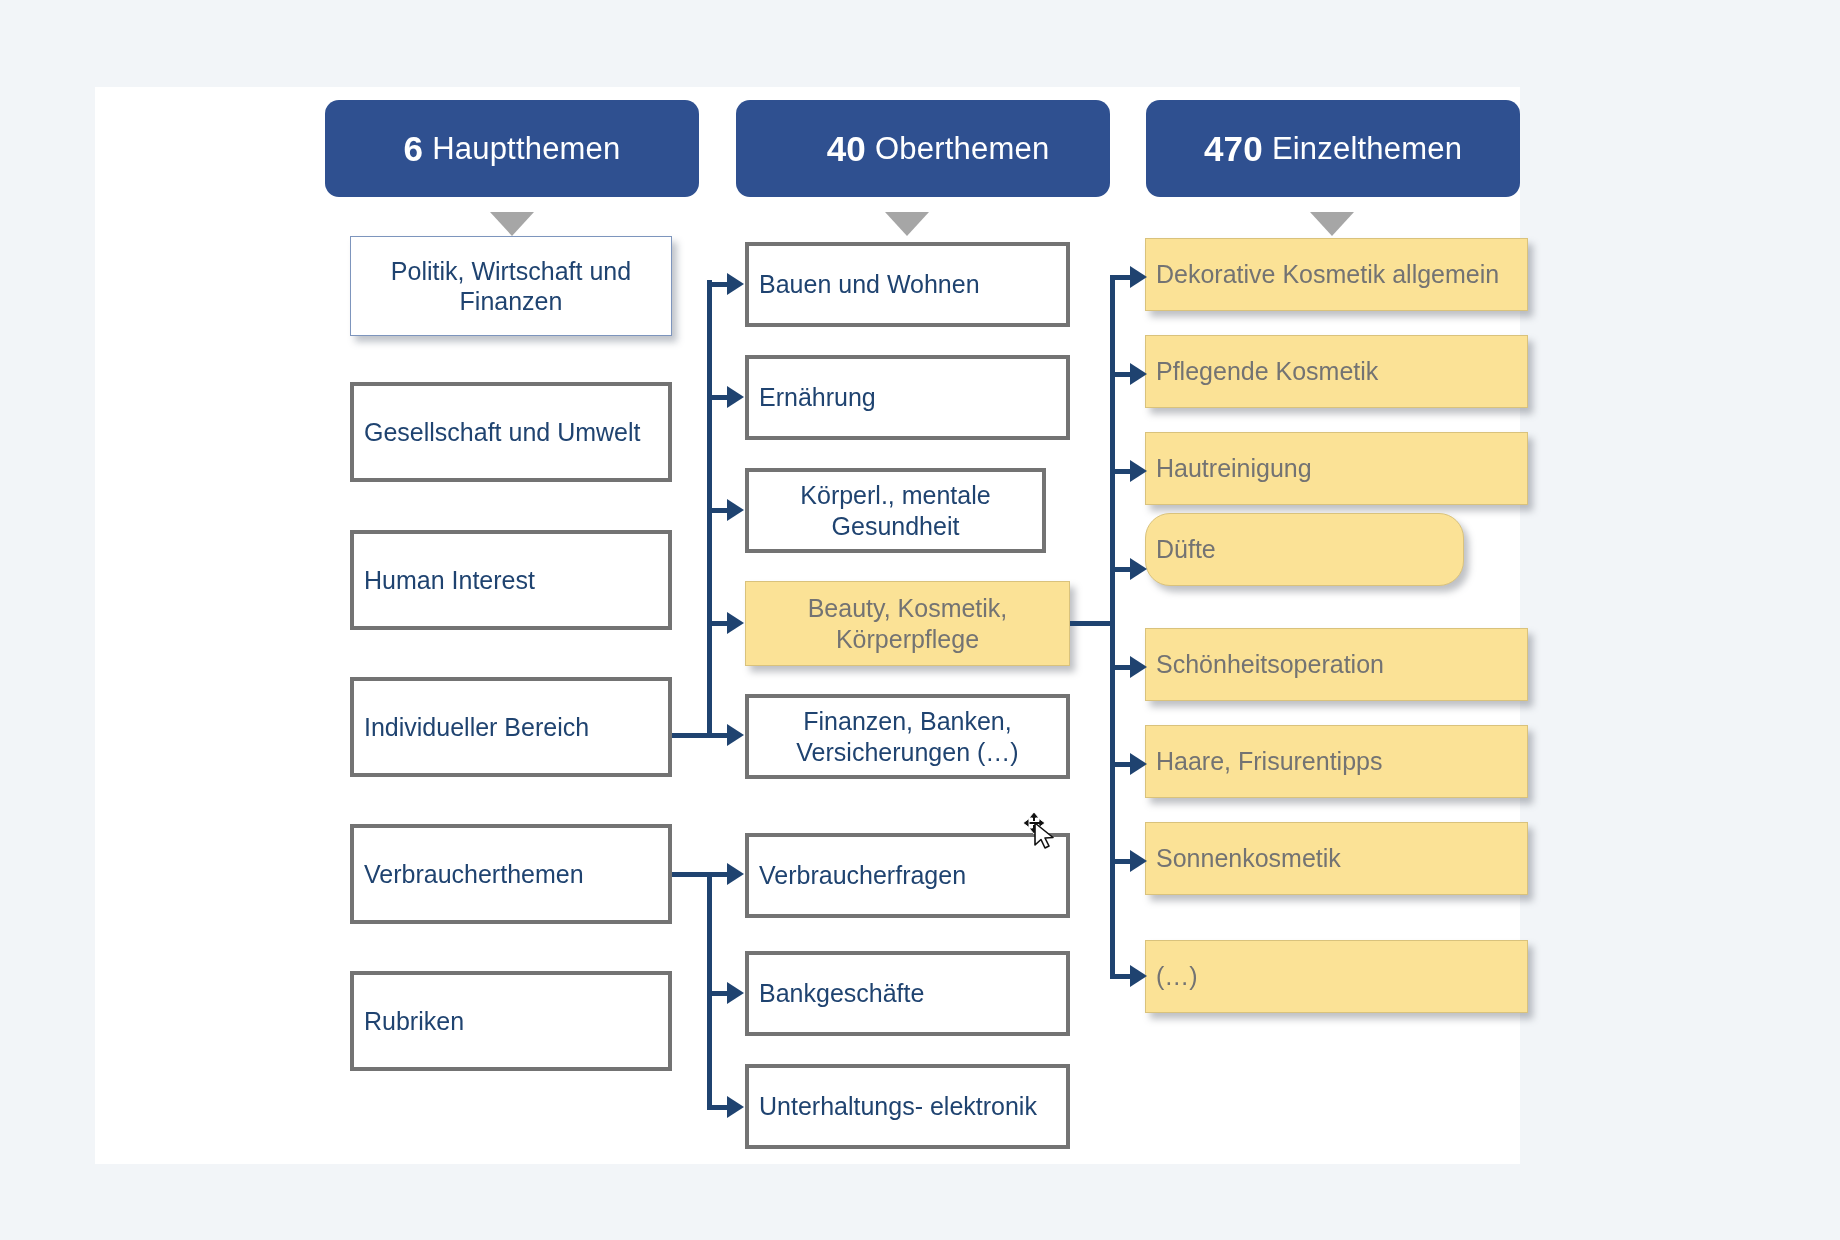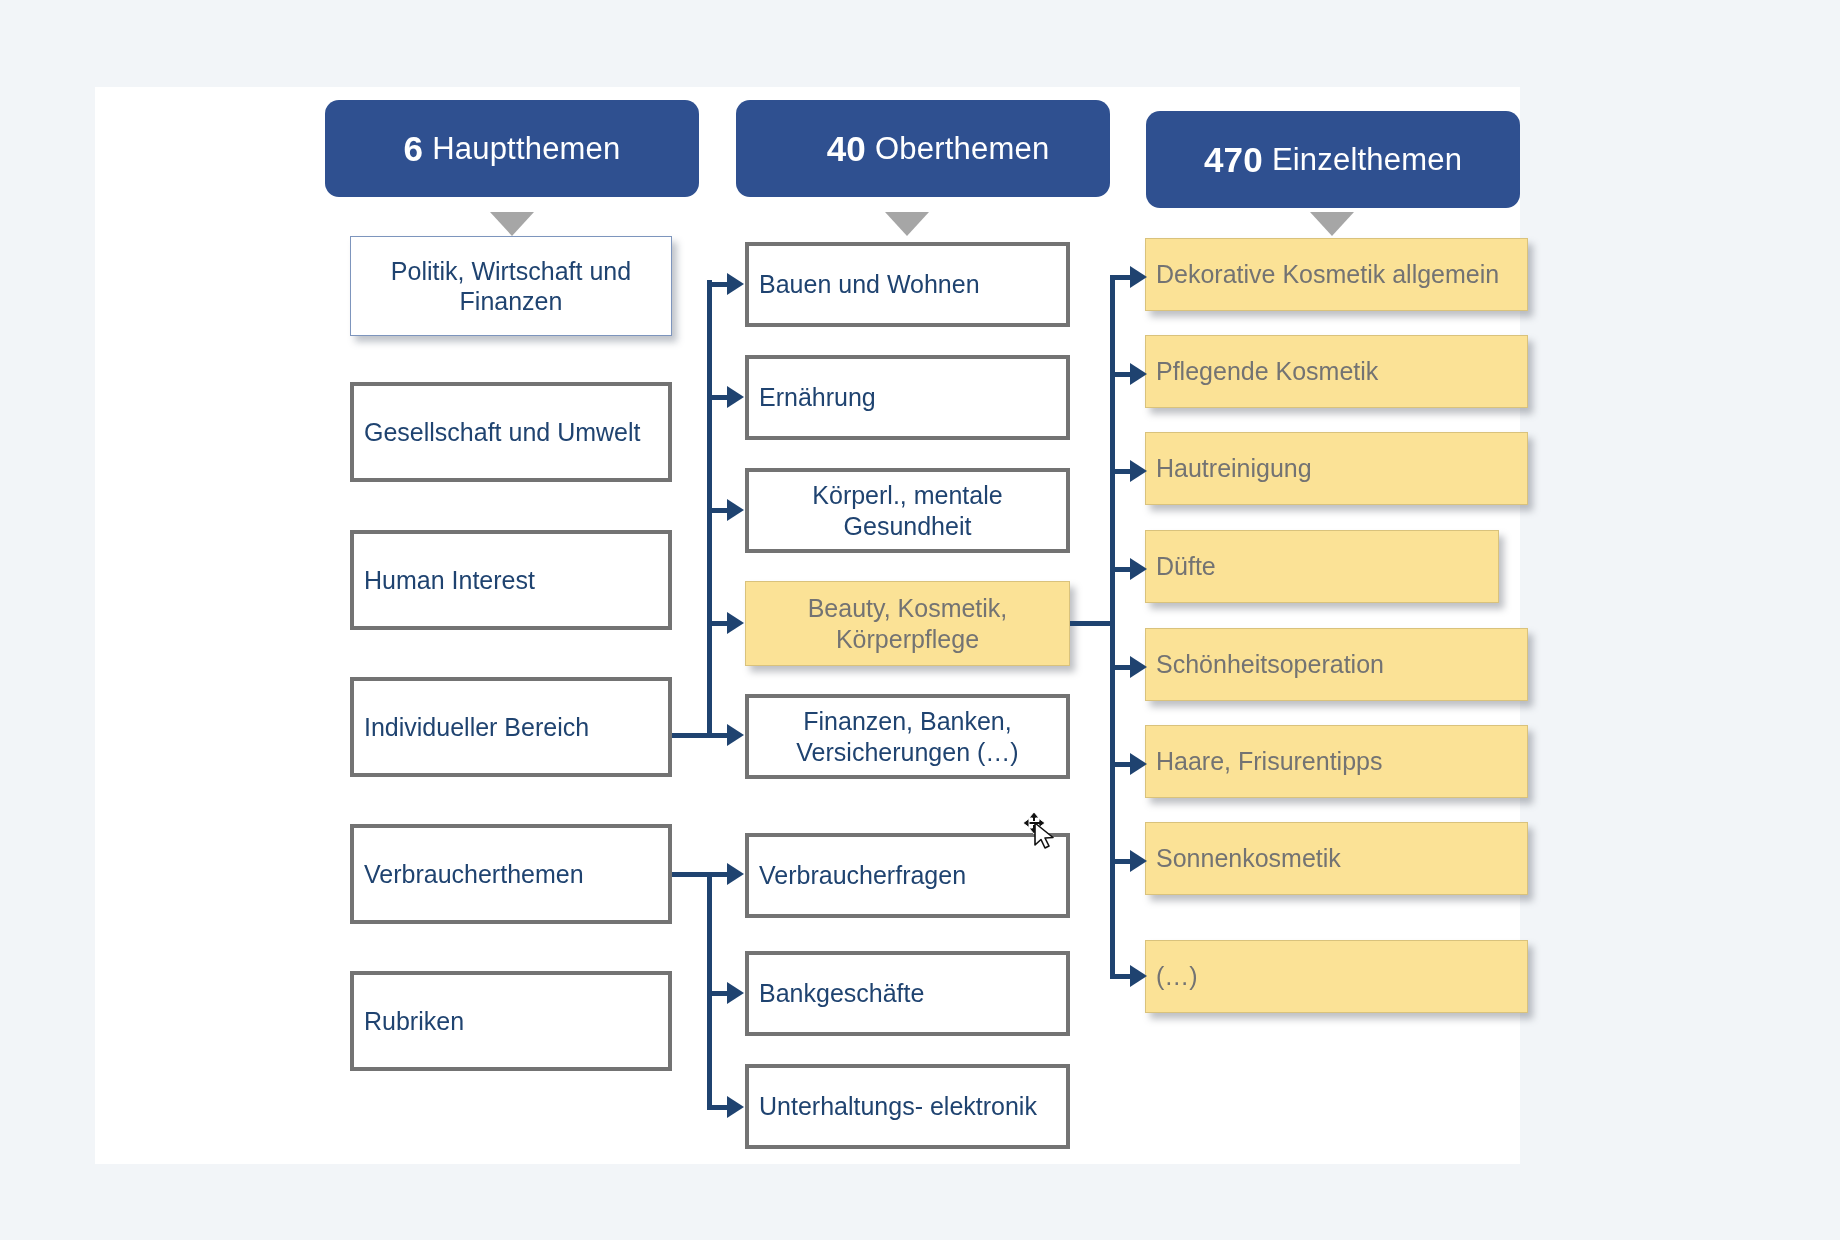--- a/index.html
+++ b/index.html
@@ -120,21 +120,21 @@
   <div class="badge" style="left:325px; top:100px; width:374px; height:97px;">
     <span class="num">6</span>
     <span class="word">Hauptthemen</span>
   </div>
 
   <div class="badge" style="left:736px; top:100px; width:374px; height:97px;padding-left:30px;">
     <span class="num">40</span>
     <span class="word">Oberthemen</span>
   </div>
 
-  <div class="badge" style="left:1146px; top:111px; width:374px; height:97px;">
+  <div class="badge" style="left:1146px; top:100px; width:374px; height:97px;">
     <span class="num">470</span>
     <span class="word">Einzelthemen</span>
   </div>
 
   <div class="tri" style="left:490px; top:212px;"></div>
   <div class="tri" style="left:885px; top:212px;"></div>
   <div class="tri" style="left:1310px; top:212px;"></div>
 
   <div class="node plain shadow" style="left:350px; top:236px; width:322px; height:100px;">
     <span>Politik, Wirtschaft und Finanzen</span>
@@ -161,21 +161,21 @@
   </div>
 
   <div class="node plain" style="left:745px; top:242px; width:325px; height:85px;">
     <span>Bauen und Wohnen</span>
   </div>
 
   <div class="node plain" style="left:745px; top:355px; width:325px; height:85px;">
     <span>Ernährung</span>
   </div>
 
-  <div class="node plain" style="left:745px; top:468px; width:325px; height:85px;">
+  <div class="node plain" style="left:745px; top:468px; width:301px; height:85px;">
     <span>Körperl., mentale Gesundheit</span>
   </div>
 
   <div class="node yellow" style="left:745px; top:581px; width:325px; height:85px;">
     <span>Beauty, Kosmetik, Körperpflege</span>
   </div>
 
   <div class="node plain" style="left:745px; top:694px; width:325px; height:85px;">
     <span>Finanzen, Banken, Versicherungen (…)</span>
   </div>
@@ -197,21 +197,21 @@
   </div>
 
   <div class="node yellow" style="left:1145px; top:335px; width:383px; height:73px;">
     <span>Pflegende Kosmetik</span>
   </div>
 
   <div class="node yellow" style="left:1145px; top:432px; width:383px; height:73px;">
     <span>Hautreinigung</span>
   </div>
 
-  <div class="node yellow" style="left:1145px; top:530px; width:354px; height:73px;">
+  <div class="node yellow" style="left:1145px; top:513px; width:319px; height:73px;border-radius:25px;">
     <span>Düfte</span>
   </div>
 
   <div class="node yellow" style="left:1145px; top:725px; width:383px; height:73px;">
     <span>Haare, Frisurentipps</span>
   </div>
 
   <div class="node yellow" style="left:1145px; top:628px; width:383px; height:73px;">
     <span>Schönheitsoperation</span>
   </div>

